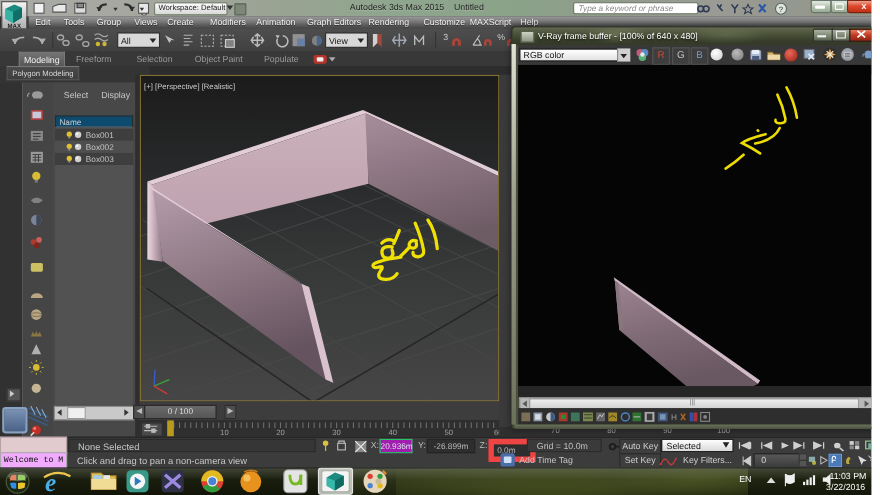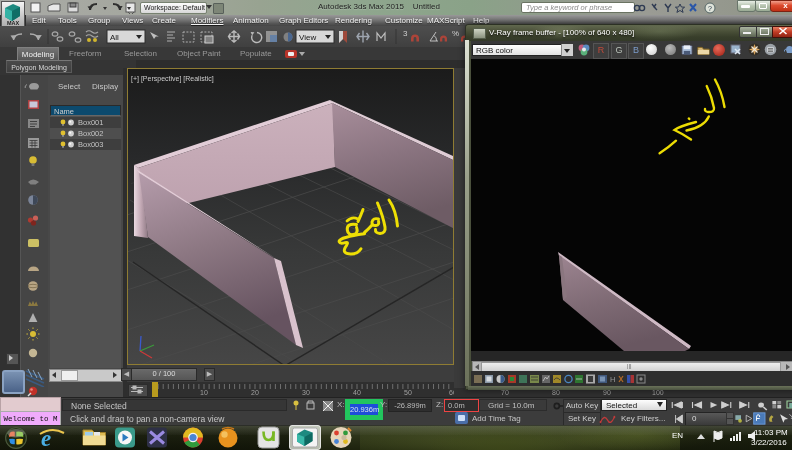--- a/index.html
+++ b/index.html
@@ -60,21 +60,21 @@
 <div class="abs" style="left:770px;top:0;width:29px;height:10px;background:linear-gradient(#f0a08c,#dc4a2e 45%,#c03014);border:1px solid #7c2212;border-radius:0 0 3px 3px;color:#fff;font-size:8px;font-weight:bold;text-align:center;line-height:9px;">x</div>
 
 <div class="abs" style="left:0;top:15px;width:800px;height:12px;background:linear-gradient(#989898,#7c7c7c 35%,#575757 70%,#3e3e3e);border-bottom:1px solid #2d2d2d;"></div>
 <div class="abs" style="left:0;top:15px;width:26px;height:12px;background:#2e2e2e;"></div>
 <div class="abs txt" style="left:0;top:16px;width:800px;height:11px;font-size:8px;color:#f2f2f2;text-shadow:0 1px 1px rgba(0,0,0,.6);">
   <span class="abs" style="left:32px;">Edit</span>
   <span class="abs" style="left:58px;">Tools</span>
   <span class="abs" style="left:88px;">Group</span>
   <span class="abs" style="left:122px;">Views</span>
   <span class="abs" style="left:152px;">Create</span>
-  <span class="abs" style="left:191px;text-decoration:underline;">Modifiers</span>
+  <span class="abs" style="left:191px;">Modifiers</span>
   <span class="abs" style="left:233px;">Animation</span>
   <span class="abs" style="left:279px;">Graph Editors</span>
   <span class="abs" style="left:335px;">Rendering</span>
   <span class="abs" style="left:385px;">Customize</span>
   <span class="abs" style="left:427px;">MAXScript</span>
   <span class="abs" style="left:473px;">Help</span>
 </div>
 
 <div class="abs" style="left:1px;top:1px;width:22px;height:24px;background:linear-gradient(#f5f5f5,#c8c8c8 60%,#b0b0b0);border:1px solid #555;">
   <svg width="22" height="24" viewBox="0 0 22 24">
@@ -390,25 +390,25 @@
 
 <svg class="abs" style="left:291px;top:399px" width="45" height="13" viewBox="0 0 45 13">
   <circle cx="5" cy="4" r="2.5" fill="#d8c040"></circle>
       <path d="M5 6 v5" stroke="#d8c040"></path>
   <rect x="16" y="4" width="7" height="6" fill="none" stroke="#bbb"></rect>
       <path d="M17 4 v-2 h5 v2" stroke="#bbb" fill="none"></path>
   <rect x="32" y="2" width="10" height="10" fill="#888"></rect>
       <path d="M32 2 l10 10 M42 2 l-10 10" stroke="#eee"></path>
 </svg>
 <div class="abs" style="left:337px;top:400px;color:#bbb;font-size:8px;">X:</div>
-<div class="abs" style="left:345px;top:399px;width:28px;height:11px;background:#1d4ed8;border:5px solid #22c55e;color:#d8e2ec;font-size:7.5px;line-height:11px;text-align:center;">20.936m</div>
+<div class="abs" style="left:345px;top:399px;width:28px;height:11px;background:#a21caf;border:1px solid #22c55e;color:#d8e2ec;font-size:7.5px;line-height:11px;text-align:center;">20.936m</div>
 <div class="abs" style="left:380px;top:400px;color:#bbb;font-size:8px;">Y:</div>
 <div class="abs" style="left:388px;top:399px;width:42px;height:11px;background:#2e2e2e;border:1px solid #242424;color:#b9b9b9;font-size:7.5px;line-height:11px;text-align:center;">-26.899m</div>
 <div class="abs" style="left:436px;top:400px;color:#bbb;font-size:8px;">Z:</div>
-<div class="abs" style="left:444px;top:399px;width:30px;height:11px;background:#2e2e2e;border:1px solid #ef4444;color:#b9b9b9;font-size:7.5px;line-height:11px;text-align:left;padding-left:3px;">0.0m</div>
+<div class="abs" style="left:444px;top:399px;width:30px;height:11px;background:#2e2e2e;border:5px solid #ef4444;color:#b9b9b9;font-size:7.5px;line-height:11px;text-align:left;padding-left:3px;">0.0m</div>
 <div class="abs" style="left:479px;top:399px;width:68px;height:12px;background:#3a3a3a;border:1px solid #2c2c2c;color:#c0c0c0;font-size:8px;line-height:12px;padding-left:8px;box-sizing:border-box;">Grid = 10.0m</div>
 <svg class="abs" style="left:553px;top:400px" width="22" height="12" viewBox="0 0 26 12">
   <circle cx="4.5" cy="6" r="3" fill="none" stroke="#1e1e1e" stroke-width="2"></circle>
       <path d="M7.5 6 h16 M16 6 v3 M20 6 v4" stroke="#1e1e1e" stroke-width="2"></path>
 </svg>
 <div class="abs" style="left:563px;top:399px;width:36px;height:12px;background:#3e3e3e;border:1px solid #2a2a2a;color:#cfcfcf;font-size:8px;line-height:12px;text-align:center;">Auto Key</div>
 <div class="abs" style="left:563px;top:412px;width:36px;height:12px;background:#3e3e3e;border:1px solid #2a2a2a;color:#cfcfcf;font-size:8px;line-height:12px;text-align:center;">Set Key</div>
 <div class="abs" style="left:601px;top:399px;width:66px;height:12px;background:linear-gradient(#fdfdfd,#dadada);border:1px solid #222;color:#111;font-size:8px;line-height:12px;padding-left:4px;box-sizing:border-box;">Selected</div>
 <div class="abs" style="left:657px;top:402px;width:0;height:0;border-left:3.5px solid transparent;border-right:3.5px solid transparent;border-top:5px solid #222;"></div>
 

